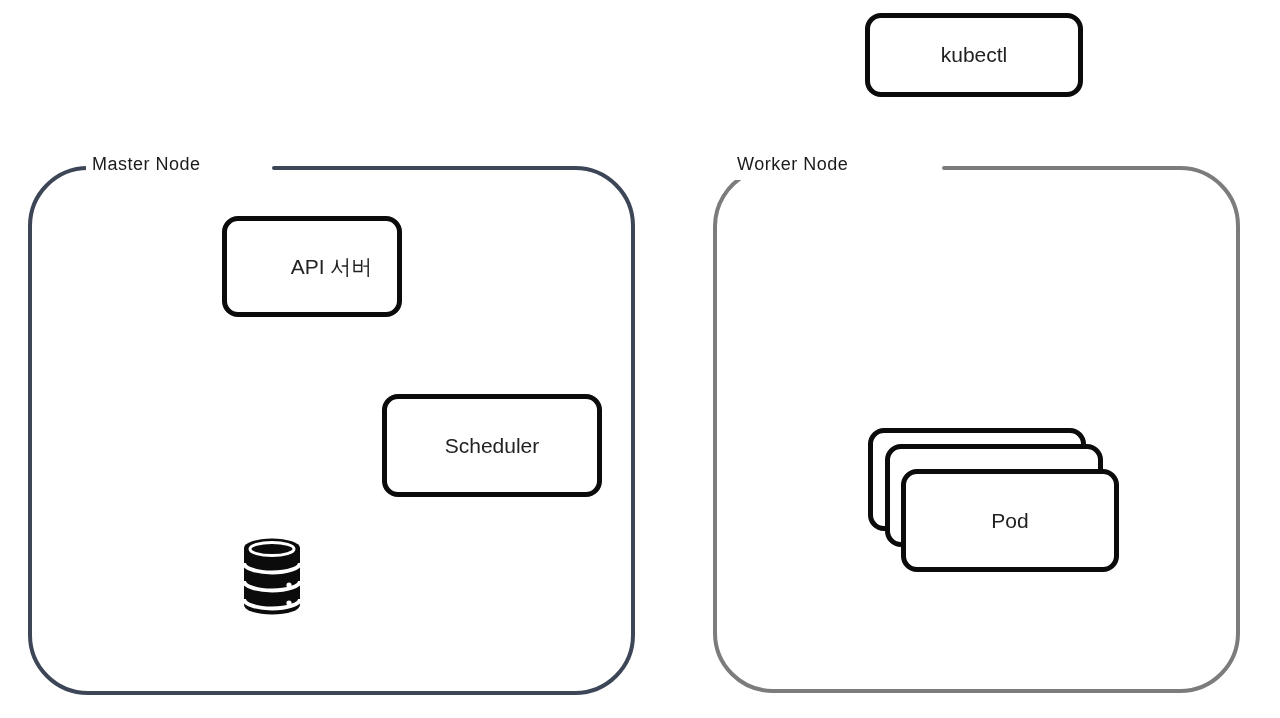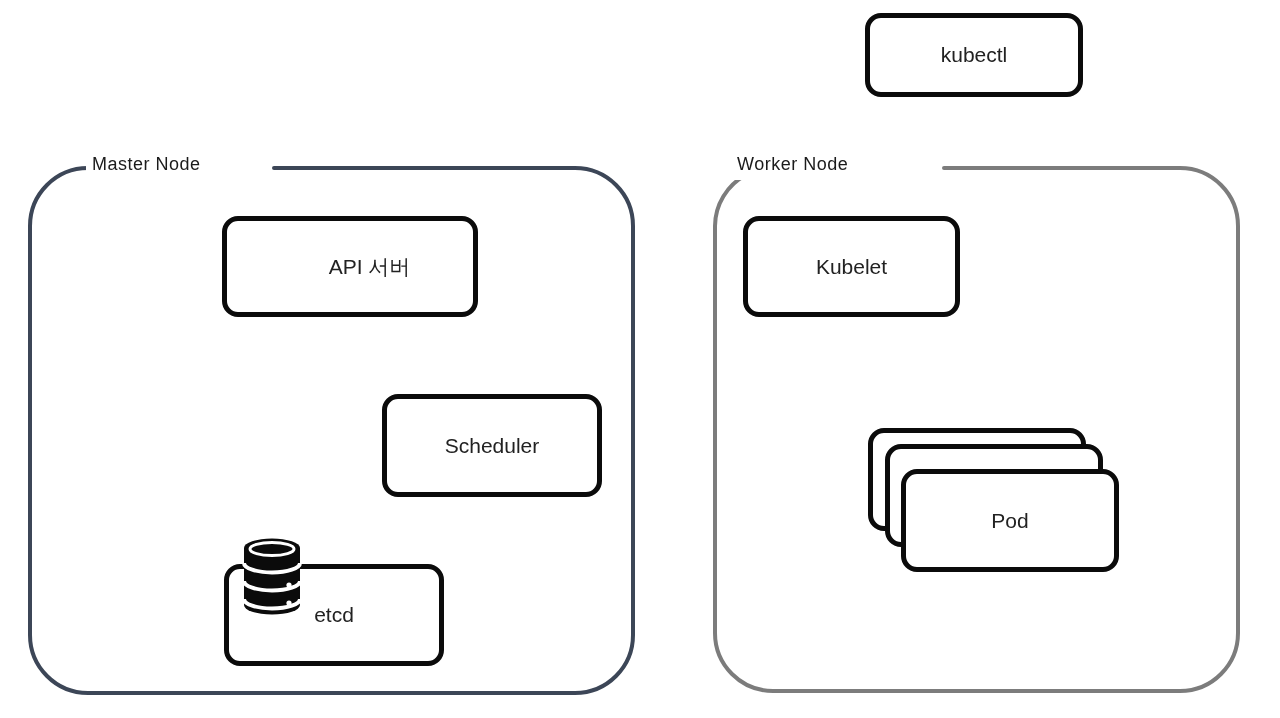--- a/index.html
+++ b/index.html
@@ -58,53 +58,47 @@
   <div class="box" style="left:865px; top:13px; width:218px; height:84px;">
     <span>kubectl</span>
   </div>
 
   <div class="node" style="left:26px; top:164px; width:611px; height:533px;">
     <svg class="node-border" width="611" height="533" viewBox="0 0 611 533">
       <path style="stroke: var(--master-border, #3c4657);" d="M 248 4 H 549 A 58 58 0 0 1 607 62 V 471 A 58 58 0 0 1 549 529 H 62 A 58 58 0 0 1 4 471 V 62 A 58 58 0 0 1 62 4"></path>
     </svg>
     <div class="node-title" style="left:60px;">Master Node</div>
 
-    <div class="box" style="left:196px; top:52px; width:256px; height:101px;padding-left:39px;">
+    <div class="box" style="left:196px; top:52px; width:180px; height:101px;padding-left:39px;">
       <span>API 서버</span>
     </div>
 
 
     <div class="box" style="left:356px; top:230px; width:220px; height:103px;">
       <span>Scheduler</span>
     </div>
 
-    <div class="box" style="left:198px; top:400px; width:220px; height:102px;">
-      <span>etcd</span>
-    </div>
 
     <svg class="db-icon" style="left:215px; top:373px;" width="62" height="80" viewBox="0 0 62 80">
       <path d="M3 11 a28 9.5 0 0 1 56 0 V 68 a28 9.5 0 0 1 -56 0 Z" fill="#0b0b0b"></path>
       <ellipse cx="31" cy="12" rx="22" ry="6.5" fill="none" stroke="#ffffff" stroke-width="3"></ellipse>
       <path d="M3 26 a28 9.5 0 0 0 56 0" fill="none" stroke="#ffffff" stroke-width="4"></path>
       <path d="M3 44 a28 9.5 0 0 0 56 0" fill="none" stroke="#ffffff" stroke-width="4"></path>
       <path d="M3 62 a28 9.5 0 0 0 56 0" fill="none" stroke="#ffffff" stroke-width="4"></path>
       <circle cx="48" cy="48" r="2.6" fill="#ffffff"></circle>
       <circle cx="48" cy="66" r="2.6" fill="#ffffff"></circle>
     </svg>
   </div>
 
   <div class="node" style="left:711px; top:164px; width:531px; height:531px;">
     <svg class="node-border" width="531" height="531" viewBox="0 0 531 531">
       <path style="stroke: var(--worker-border, #7c7c7c);" d="M 233 4 H 469 A 58 58 0 0 1 527 62 V 469 A 58 58 0 0 1 469 527 H 62 A 58 58 0 0 1 4 469 V 62 A 58 58 0 0 1 35 11"></path>
     </svg>
     <div class="node-title" style="left:20px;">Worker Node</div>
 
-    <div class="box" style="left:32px; top:52px; width:217px; height:101px;">
-      <span>Kubelet</span>
-    </div>
 
 
     <div class="pod-stack" style="left:157px; top:264px; width:252px; height:136px;">
       <div class="box" style="left:0; top:0; width:218px; height:103px;"></div>
       <div class="box" style="left:17px; top:16px; width:218px; height:103px;"></div>
       <div class="box" style="left:33px; top:32px; width:218px; height:103px;margin-top:9px;">
         <span>Pod</span>
       </div>
     </div>
   </div>

